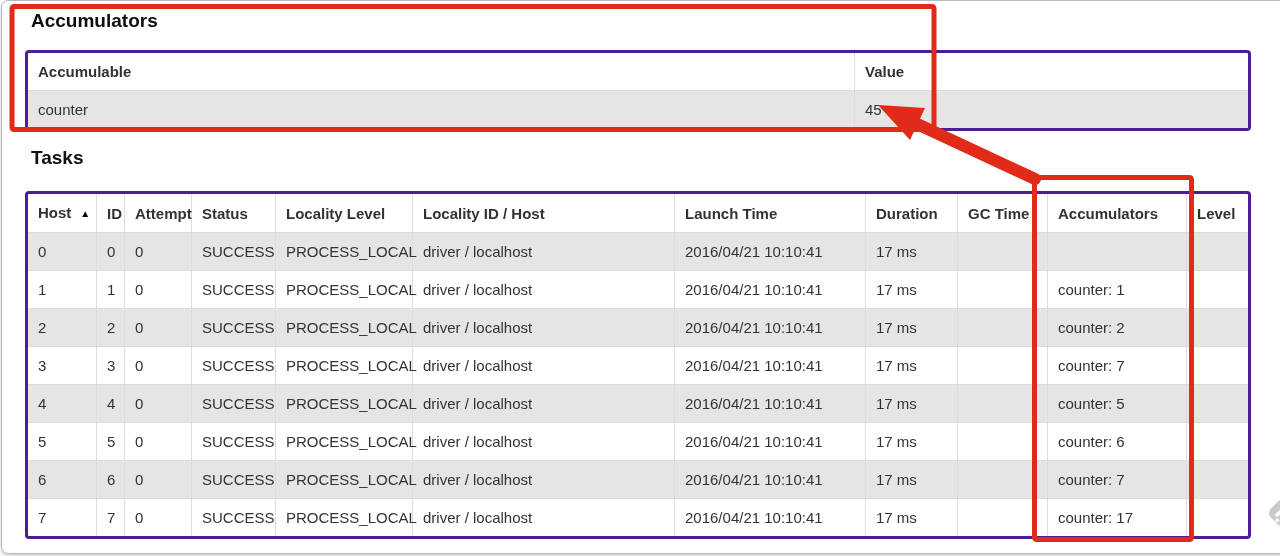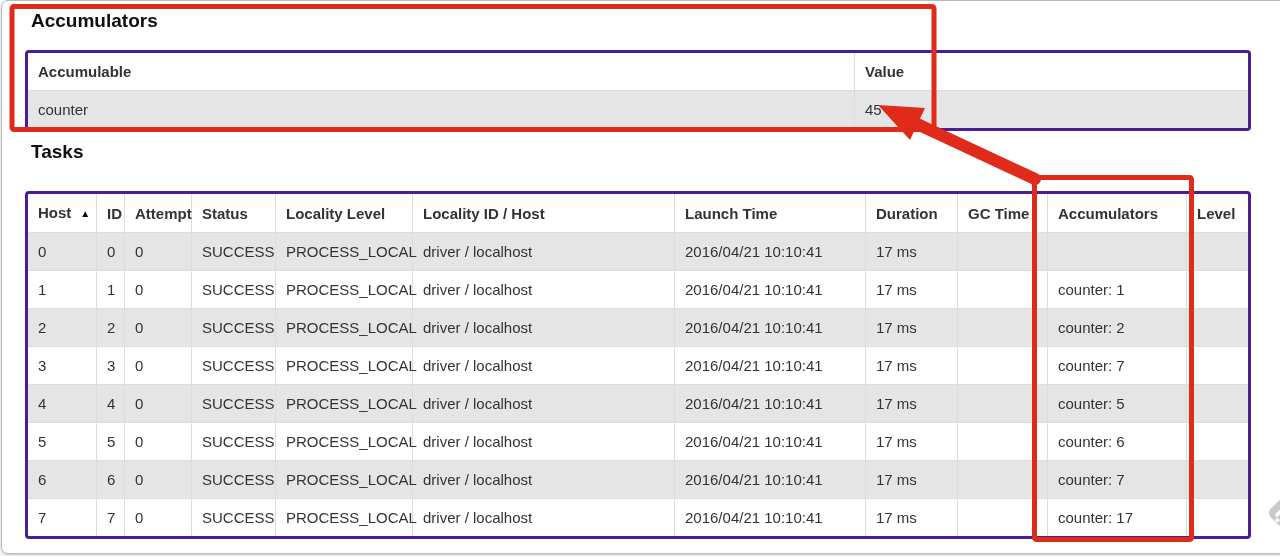--- a/index.html
+++ b/index.html
@@ -11,21 +11,21 @@
     position:absolute; left:1px; top:0; width:1276px; height:552px;
     background:#ffffff; border:1px solid #b9b9b9; border-radius:7px;
     box-shadow:0 2px 4px rgba(0,0,0,0.20);
     padding-left:44px;
   }
   .section-title {
     position:absolute; left:29px; margin:0;
     font-size:19px; font-weight:bold; color:#0f0f0f; line-height:22px;
   }
   #acc-title   { top:9px; }
-  #tasks-title { top:140px; }
+  #tasks-title { top:146px; }
 
   table.ui-table {
     position:absolute; left:23px;
     width:1226px; table-layout:fixed;
     border-collapse:separate; border-spacing:0;
     border:3px solid #4c1d95; border-radius:4px;
     font-size:15px;
   }
   #acc-table   { top:49px; }
   #tasks-table { top:190px; }

